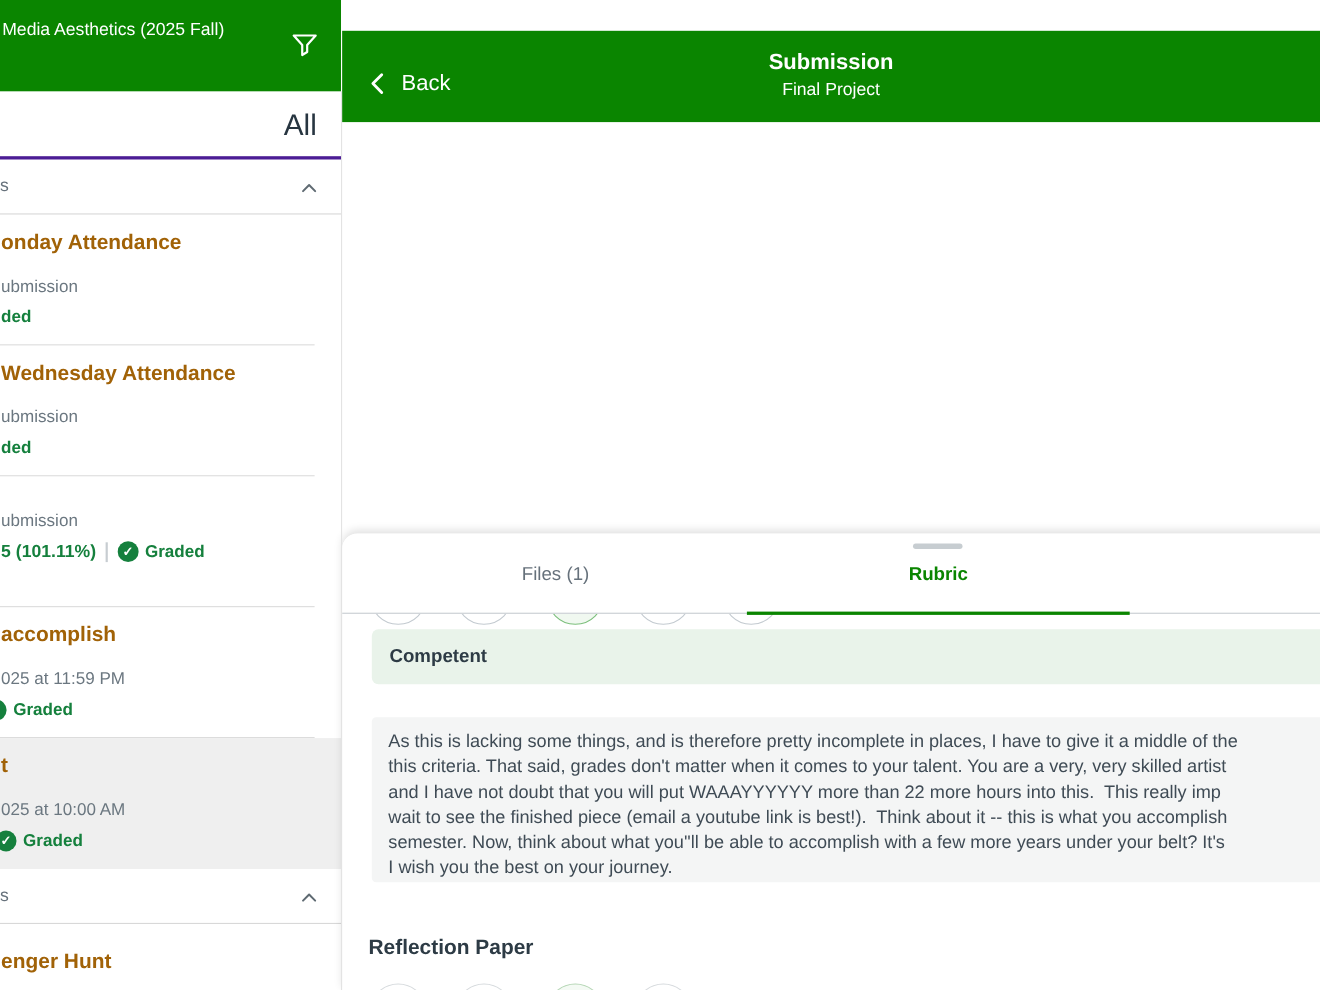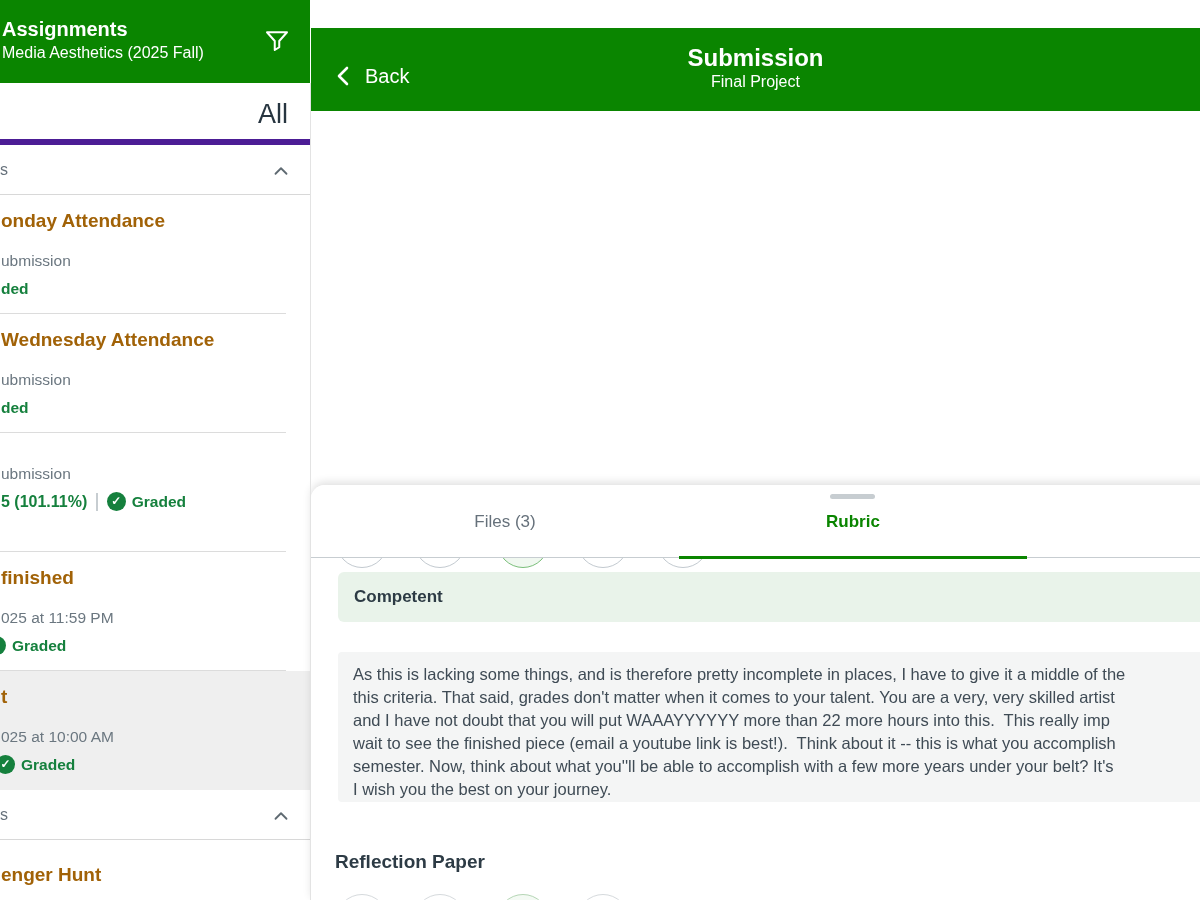--- a/index.html
+++ b/index.html
@@ -11,21 +11,21 @@
 
   
   .sidebar { position:absolute; left:0; top:0; width:310px; height:900px; background:#fff; }
   .sb-header {
     position:relative; height:83px; background:#0a8500; color:#fff; padding:17px 0 0 2px;
   }
   .sb-title { font-size:20px; font-weight:bold; line-height:25px; }
   .sb-subtitle { font-size:16px; line-height:22px; margin-top:0; }
   .filter-btn { position:absolute; right:18px; top:26px; width:30px; height:30px; cursor:pointer; }
 
-  .all-row { height:62px; border-bottom:6px solid #4c1d95; text-align:right;
+  .all-row { height:62px; border-bottom:3px solid #4c1d95; text-align:right;
              padding:16px 22px 0 0; }
   .all-label { font-size:27px; color:#273540; display:inline-block; cursor:pointer; }
 
   .section-hdr { position:relative; height:50px; border-bottom:1px solid #d8d8d8;
                  padding:16px 0 0 0; }
   .section-hdr .sec-label { font-size:16px; color:#66717b; }
   .section-hdr .chev { position:absolute; right:18px; top:15px; width:22px; height:22px; }
 
   .item { position:relative; height:119px; padding:13px 10px 0 1px; }
   .item .divider { position:absolute; left:0; bottom:0; height:1px; background:#dcdcdc;
@@ -51,21 +51,21 @@
   .pane-line-bot { position:absolute; left:310px; top:83px; width:1px; height:817px;
                    background:#e3e3e3; z-index:5; }
 
   
   .detail { position:absolute; left:311px; top:0; width:889px; height:900px; background:#fff; }
   .dt-header { position:relative; height:83px; background:#0a8500; color:#fff;margin-top:28px; }
   .back-btn { position:absolute; left:22px; top:36px; display:flex; align-items:center;
               gap:10px; cursor:pointer; }
   .back-label { font-size:20px; }
   .dt-titles { position:absolute; left:0; right:0; top:17px; text-align:center; }
-  .dt-title { font-size:24px; font-weight:bold; line-height:25px; }
+  .dt-title { font-size:20px; font-weight:bold; line-height:25px; }
   .dt-subtitle { font-size:16px; line-height:22px; margin-top:1px; }
 
   
   .sheet { position:absolute; left:0; top:485px; width:920px; height:415px;
            background:#fff; border-radius:14px 0 0 0; overflow:hidden;
            box-shadow:0 -3px 8px rgba(0,0,0,0.12); }
   .handle { position:absolute; left:519px; top:9px; width:45px; height:5px;
             border-radius:3px; background:#c7cdd1; cursor:grab; z-index:3; }
 
   .tabbar { position:absolute; left:0; top:0; width:100%; height:73px; background:#fff;
@@ -95,21 +95,20 @@
                    font-weight:bold; color:#2d3b45; }
 
   svg { display:block; }
 </style>
 </head>
 <body>
 
 <div class="sidebar">
 
   <div class="sb-header">
-    <div class="sb-title">Assignments</div>
     <div class="sb-subtitle">Media Aesthetics (2025 Fall)</div>
     <div class="filter-btn">
       <span>
         <svg width="30" height="30" viewBox="0 0 24 24" fill="none" stroke="#ffffff" stroke-width="1.6" stroke-linejoin="round" stroke-linecap="round">
           <path d="M4 5h16l-6.2 7v5l-3.6 2.2v-7.2z"></path>
         </svg>
       </span>
     </div>
   </div>
 
@@ -145,21 +144,21 @@
     <div class="it-status">
       <span class="grade-txt">5 (101.11%)</span>
       <span class="vsep"></span>
       <span class="check-ic">✓</span>
       <span>Graded</span>
     </div>
     <div class="divider"></div>
   </div>
 
   <div class="item">
-    <div class="it-title">finished</div>
+    <div class="it-title">accomplish</div>
     <div class="it-sub">025 at 11:59 PM</div>
     <div class="it-status">
       <span class="check-ic cut-most">✓</span>
       <span>Graded</span>
     </div>
     <div class="divider"></div>
   </div>
 
   <div class="item selected">
     <div class="it-title">t</div>
@@ -208,21 +207,21 @@
   <div class="sheet">
     <div class="handle"></div>
 
     <div class="bubble" style="left:25px;  top:31px;"></div>
     <div class="bubble" style="left:103px; top:31px;"></div>
     <div class="bubble sel" style="left:186px; top:31px;"></div>
     <div class="bubble" style="left:266px; top:31px;"></div>
     <div class="bubble" style="left:346px; top:31px;"></div>
 
     <div class="tabbar">
-      <div class="tab">Files (3)</div>
+      <div class="tab">Files (1)</div>
       <div class="tab active">Rubric</div>
     </div>
 
     <div class="rating-band">
       <span class="rating-label">Competent</span>
     </div>
 
     <div class="comment-box">
       <div class="c-line">As this is lacking some things, and is therefore pretty incomplete in places, I have to give it a middle of the</div>
       <div class="c-line">this criteria. That said, grades don't matter when it comes to your talent. You are a very, very skilled artist</div>

